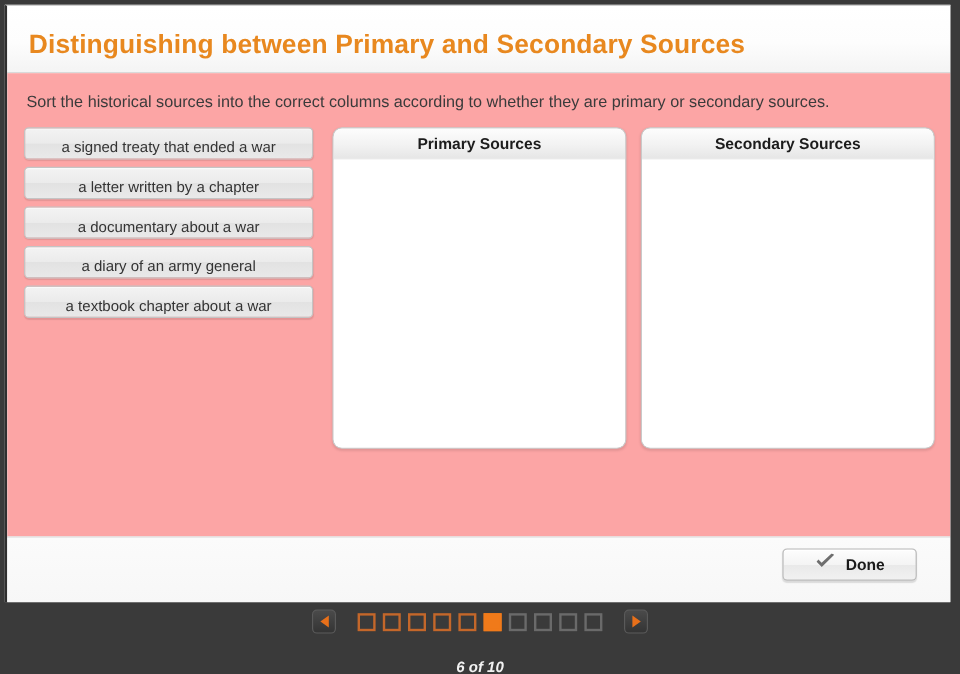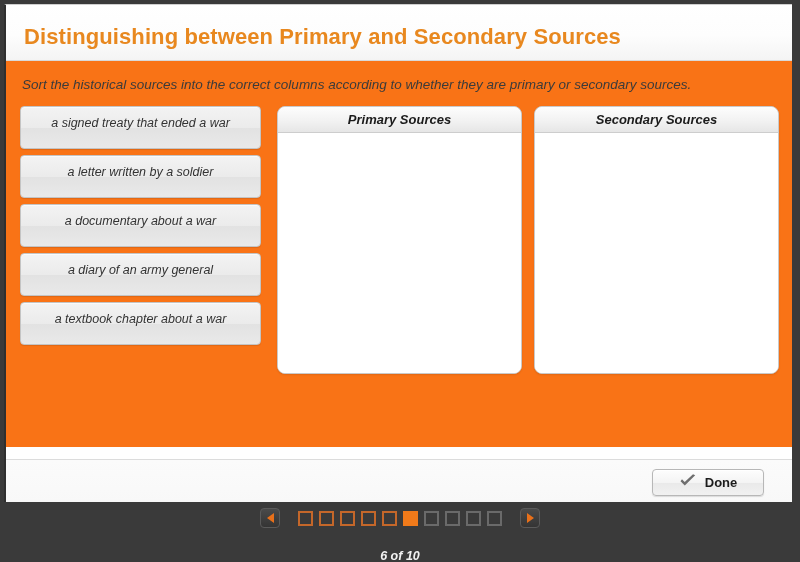--- a/index.html
+++ b/index.html
@@ -48,42 +48,41 @@
     font-size: 22px;
     font-weight: bold;
     color: #e8881f;
     letter-spacing: 0.1px;
     white-space: nowrap;
   }
 
   .card-body {
     position: relative;
     height: 386px;
-    background: #f97316;
-    font-style: italic;
+    background: #fca5a5;
   }
 
   .instructions {
     position: absolute;
     left: 16px;
     top: 16px;
     font-size: 13.5px;
     color: #3b3b3b;
     white-space: nowrap;
   }
 
   
   .source-list {
     position: absolute;
     left: 14px;
     top: 45px;
     width: 241px;
   }
   .source-chip {
-    height: 43px;
+    height: 27px;
     line-height: 32px;
     margin-bottom: 6px;
     text-align: center;
     font-size: 12.5px;
     color: #333333;
     background: linear-gradient(to bottom, #f3f3f3 0%, #ebebeb 50%, #e2e2e2 51%, #e9e9e9 100%);
     border: 1px solid #c4c4c4;
     border-radius: 4px;
     box-shadow: 0 1px 1px rgba(0,0,0,0.10), inset 0 1px 0 #fafafa;
     cursor: move;
@@ -122,21 +121,20 @@
     height: 241px;
     background: #ffffff;
   }
 
   
   .card-footer {
     position: relative;
     height: 56px;
     background: linear-gradient(to bottom, #fbfbfb 0%, #f7f7f7 100%);
     border-top: 1px solid #dcdcdc;
-    margin-top: 12px;
   }
   .done-button {
     position: absolute;
     right: 28px;
     top: 9px;
     width: 112px;
     height: 27px;
     background: linear-gradient(to bottom, #fdfdfd 0%, #f4f4f4 50%, #e9e9e9 51%, #f1f1f1 100%);
     border: 1px solid #b7b7b7;
     border-radius: 4px;
@@ -239,21 +237,21 @@
     <div class="card-header">
       <div class="card-title">Distinguishing between Primary and Secondary Sources</div>
     </div>
 
     <div class="card-body">
 
       <div class="instructions">Sort the historical sources into the correct columns according to whether they are primary or secondary sources.</div>
 
       <div class="source-list">
         <div class="source-chip">a signed treaty that ended a war</div>
-        <div class="source-chip">a letter written by a soldier</div>
+        <div class="source-chip">a letter written by a chapter</div>
         <div class="source-chip">a documentary about a war</div>
         <div class="source-chip">a diary of an army general</div>
         <div class="source-chip">a textbook chapter about a war</div>
       </div>
 
       <div class="dropzone" id="dropzone-secondary">
         <div class="dropzone-header">Secondary Sources</div>
         <div class="dropzone-area"></div>
       </div>
 

